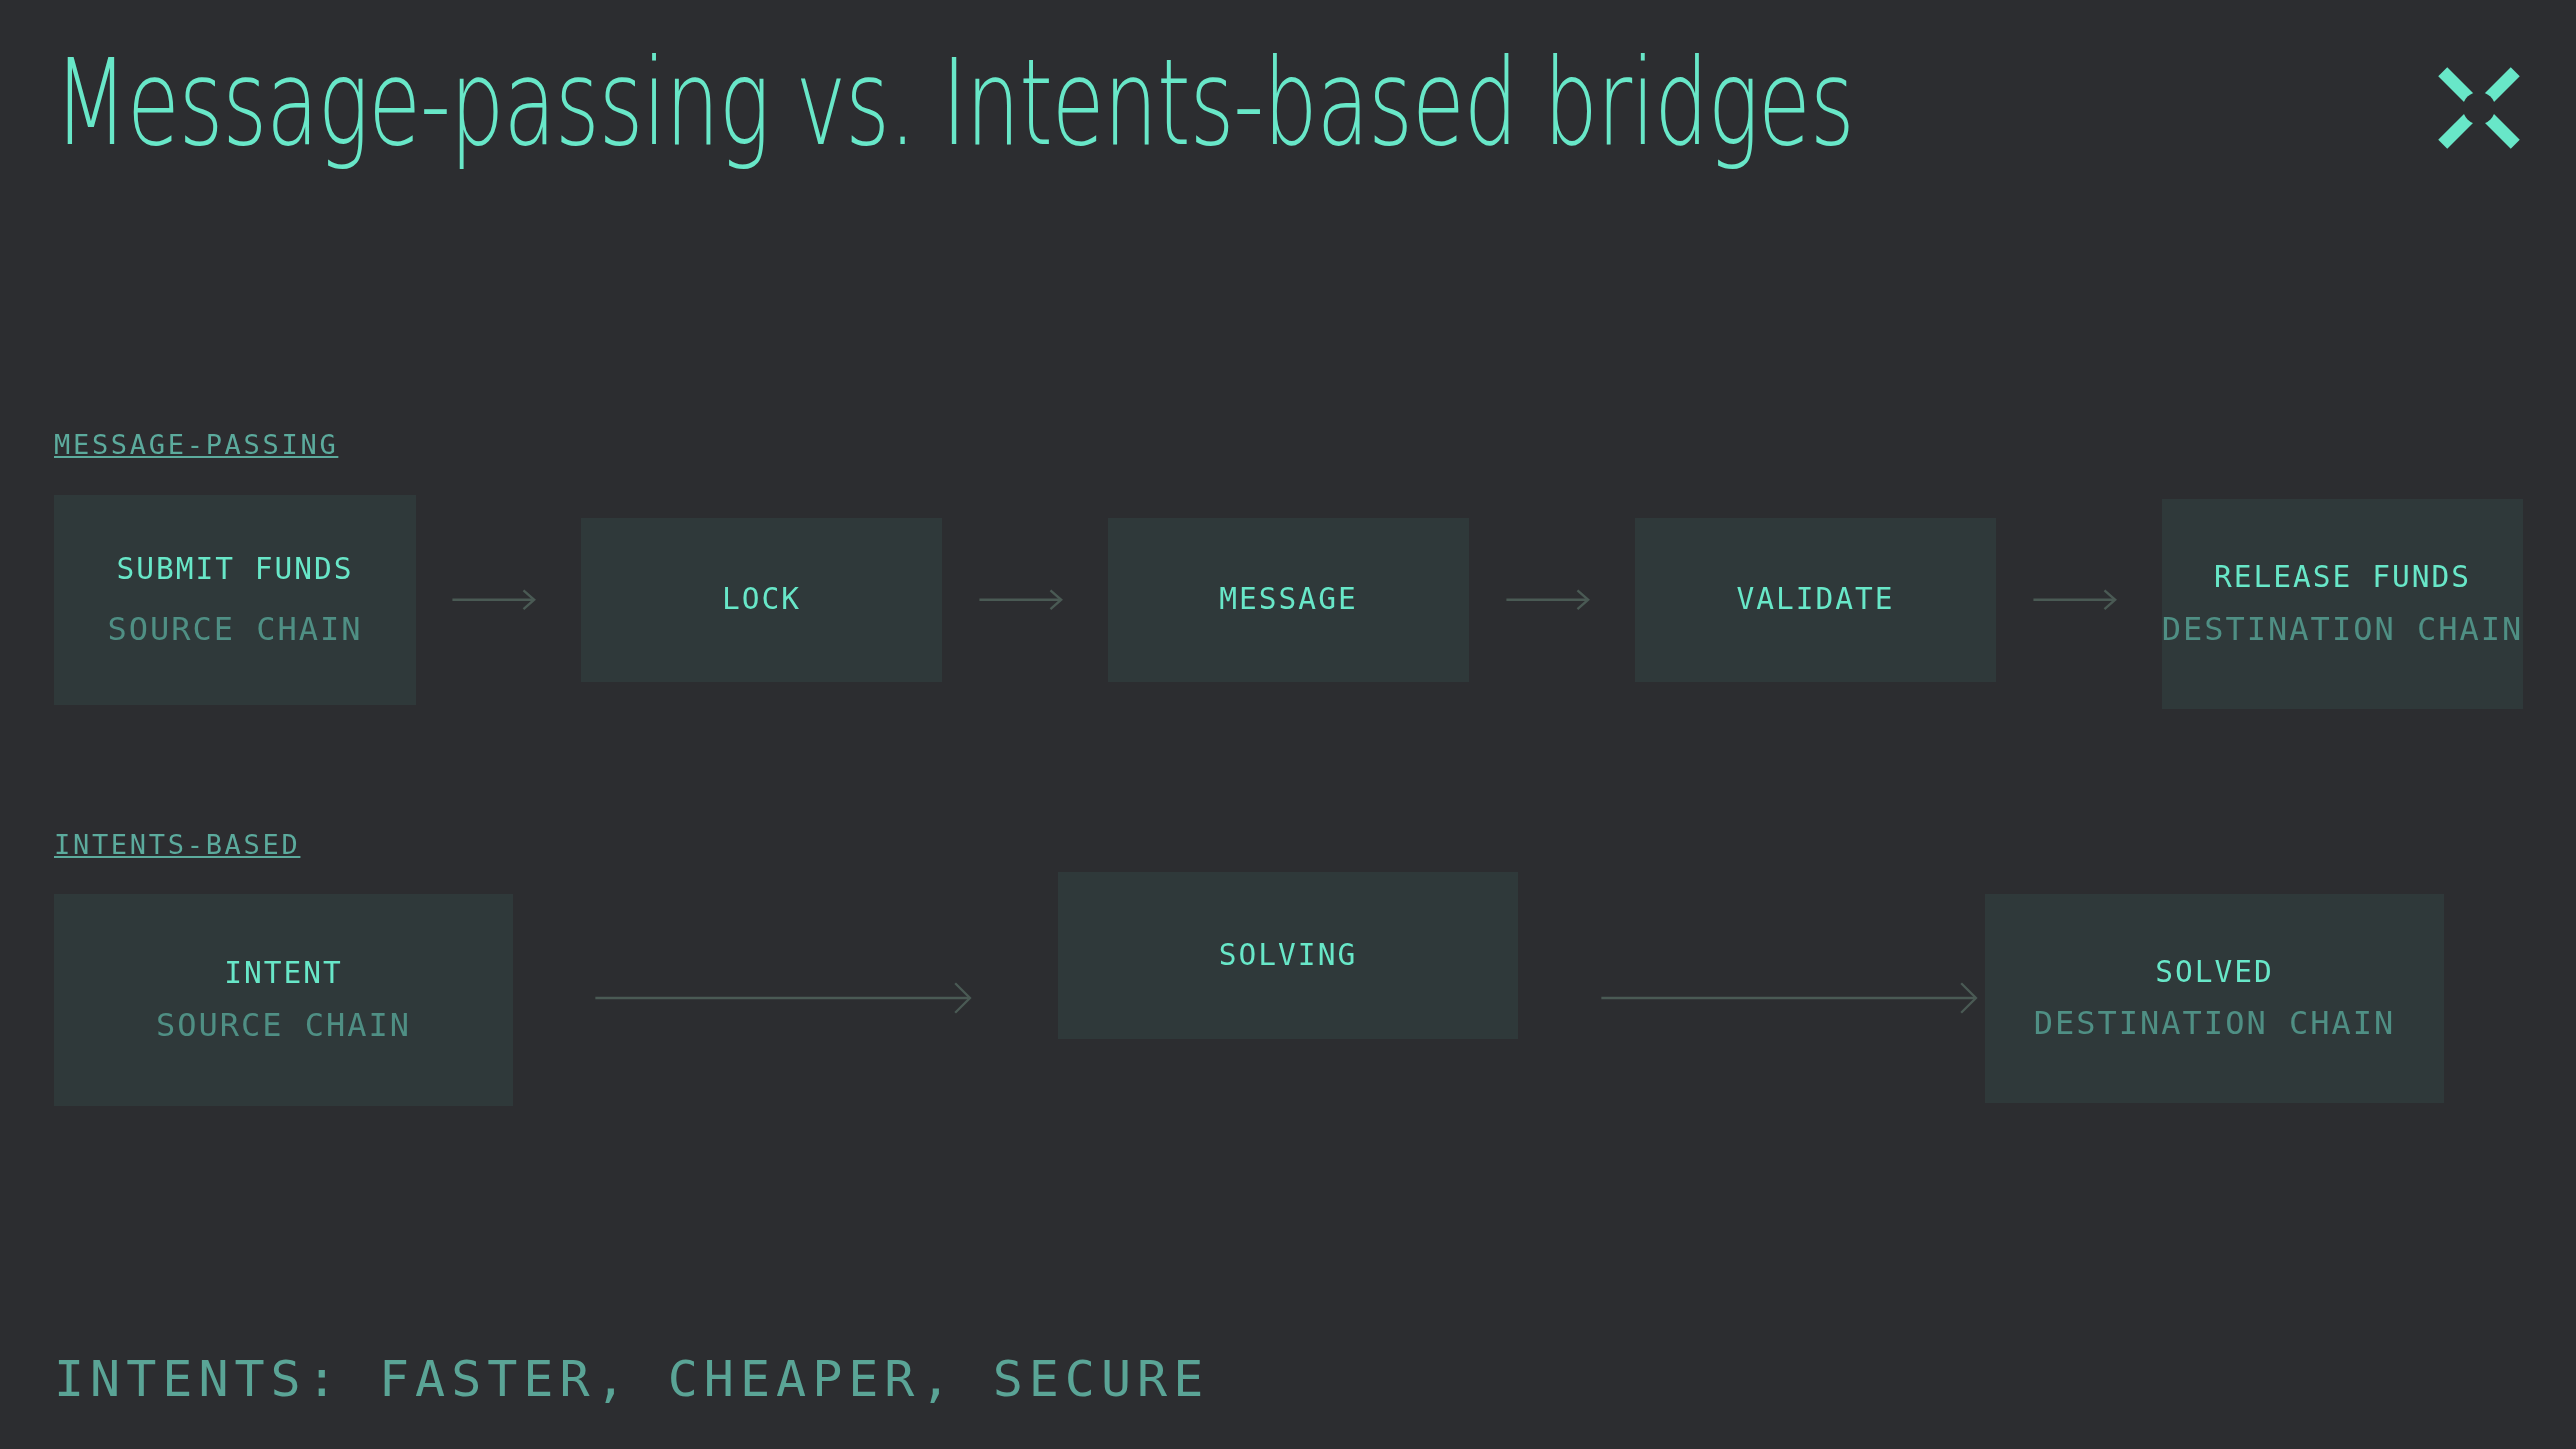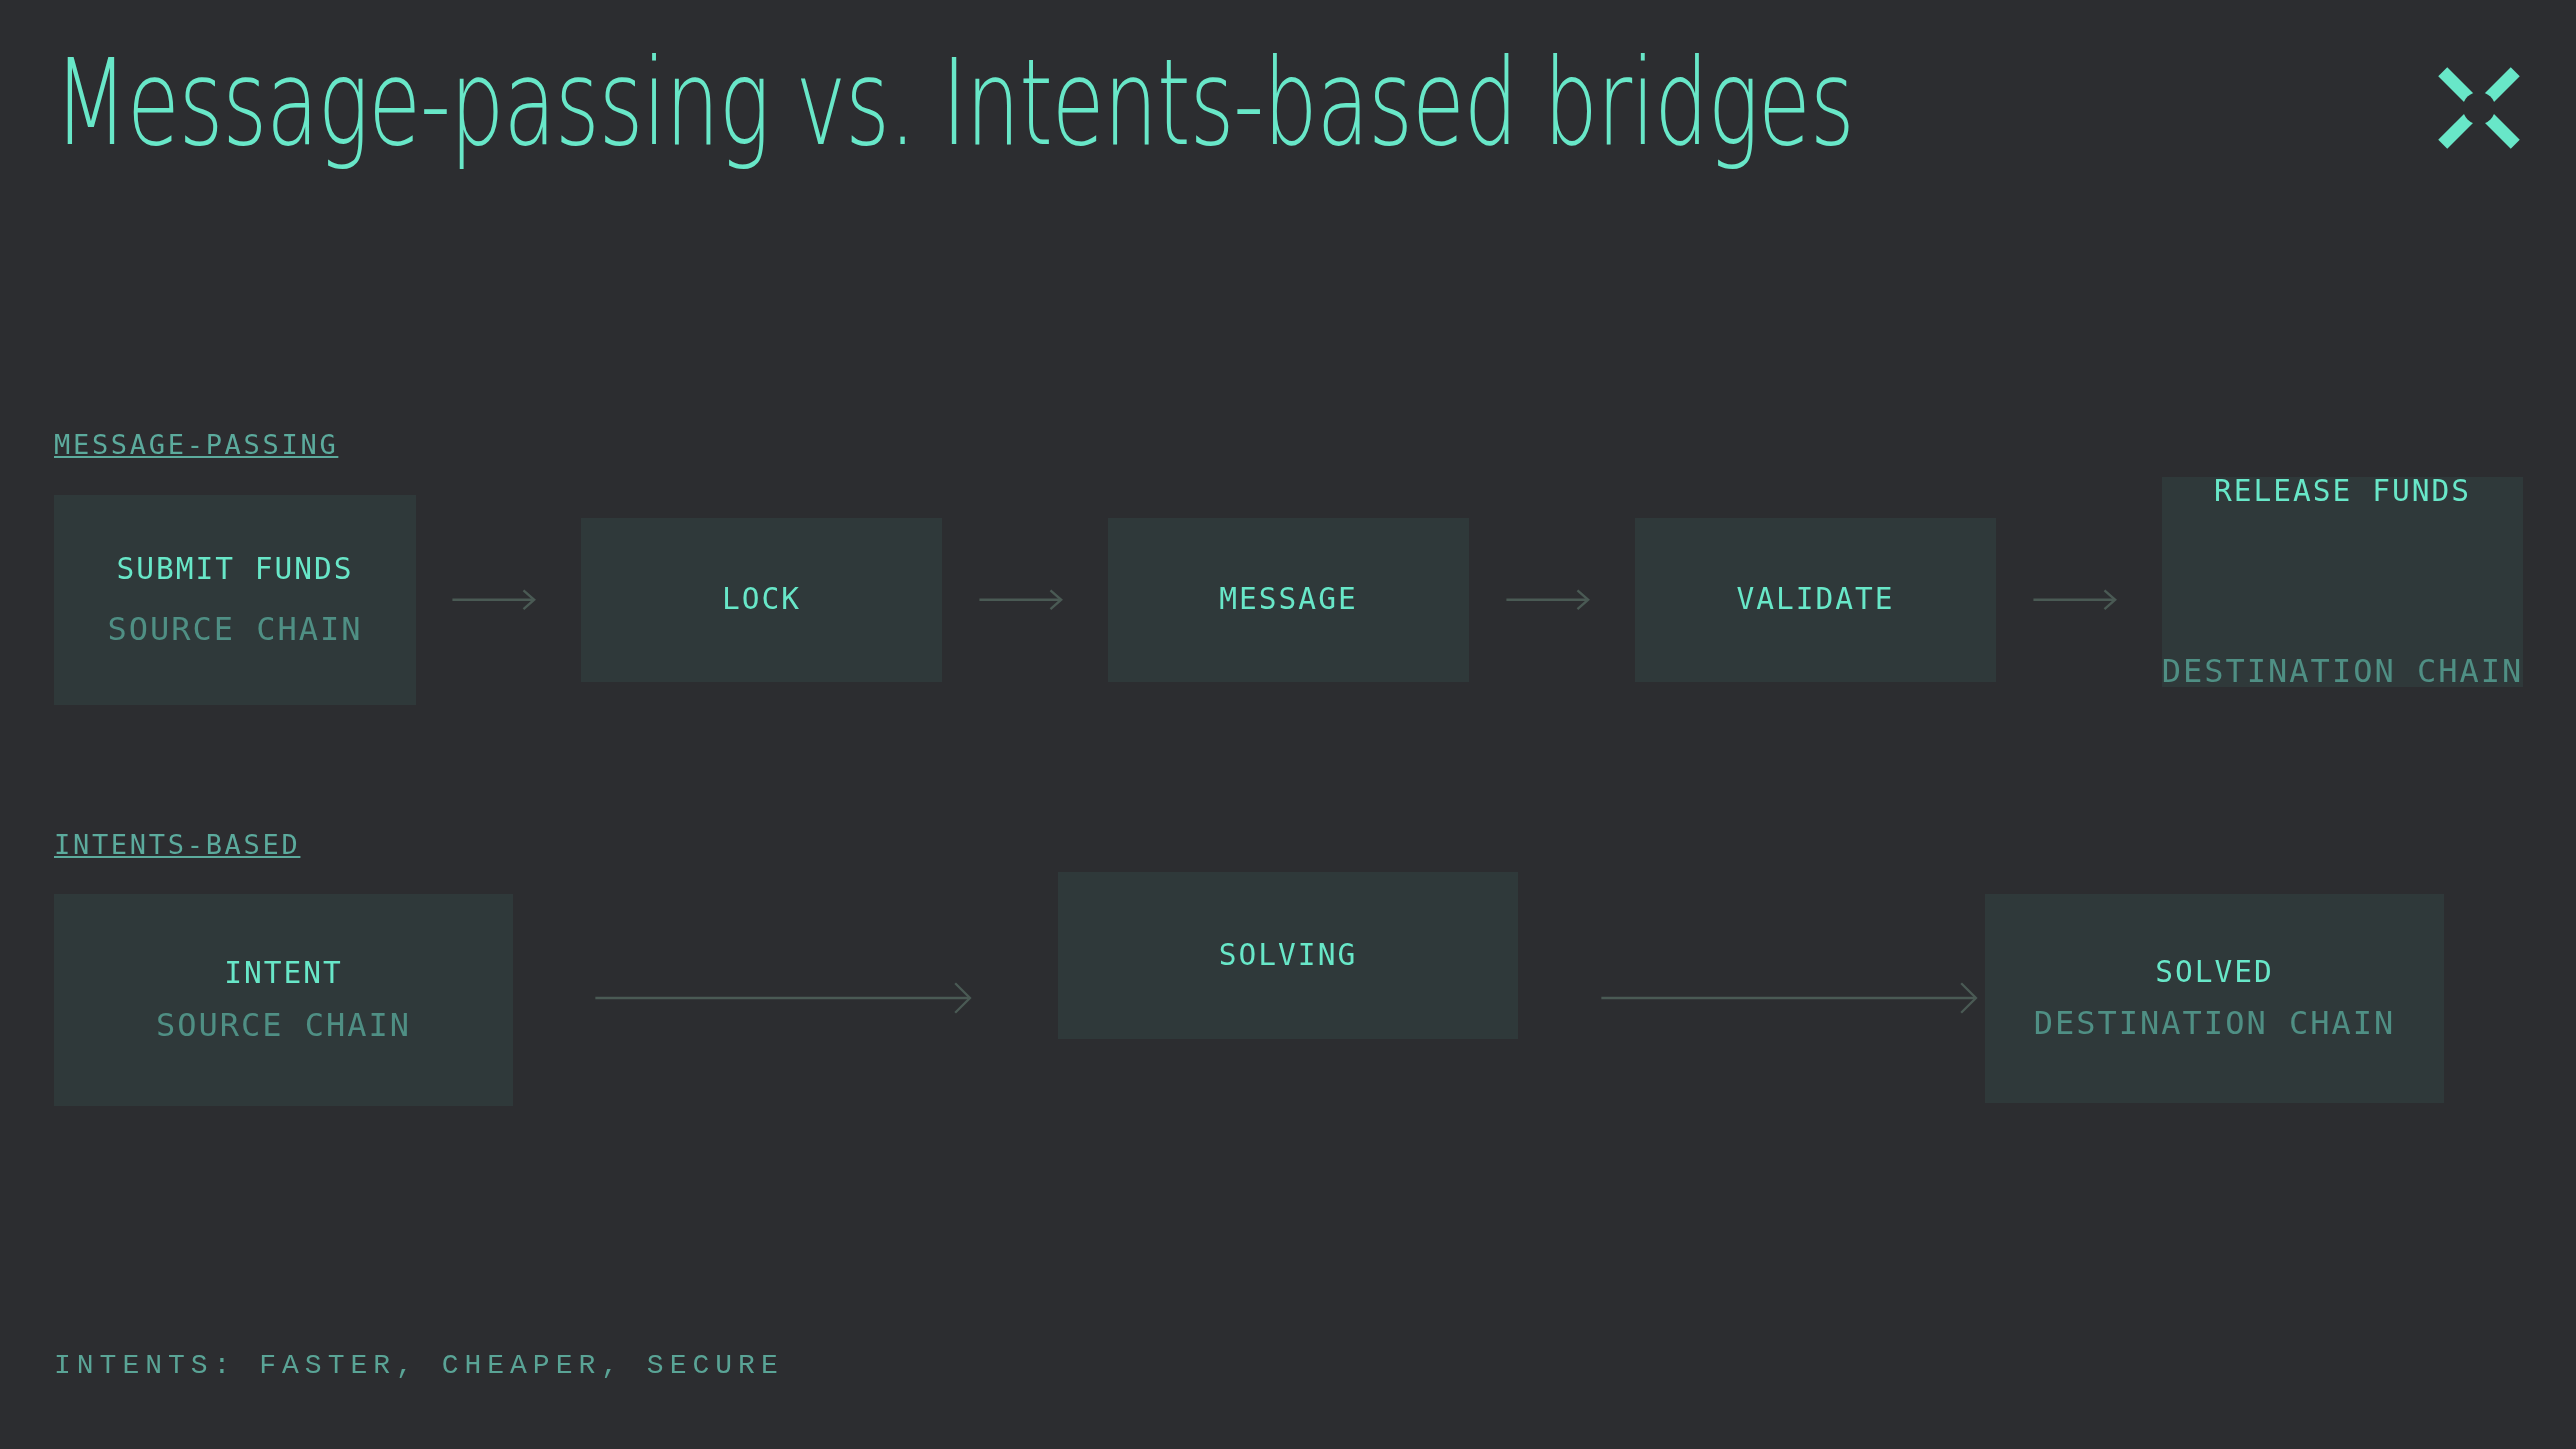--- a/index.html
+++ b/index.html
@@ -50,24 +50,23 @@
     font-size:32px;letter-spacing:2px;
     color:var(--teal-sub,#4f8f84);
     white-space:nowrap;line-height:1;
     margin-top:20px;
   }
 
   .arrow{position:absolute;color:var(--arrow,#4a5a54);}
 
   .tagline{
     position:absolute;left:54px;top:1350px;
-    font-size:28px;letter-spacing:6px;
+    font-size:50px;letter-spacing:6px;
     color:var(--teal-tagline,#5aa496);
     white-space:nowrap;
-    font-family:Liberation Mono, monospace;
   }
 </style>
 </head>
 <body>
 
 <div class="stage">
 
   <div class="page-title">Message-passing vs. Intents-based bridges</div>
 
   <svg class="logo" viewBox="0 0 134 134">
@@ -108,21 +107,21 @@
 
   <div class="box" style="left:1635px;top:518px;width:361px;height:164px;">
     <div class="main">VALIDATE</div>
   </div>
 
   <svg class="arrow" style="left:2032px;top:585px;" width="94" height="29.5" viewBox="0 0 140 44">
     <line x1="2" y1="22" x2="122" y2="22" stroke="currentColor" stroke-width="3.5"></line>
     <polyline points="108,8 124,22 108,36" fill="none" stroke="currentColor" stroke-width="3.5"></polyline>
   </svg>
 
-  <div class="box" style="left:2162px;top:477px;width:361px;height:210px;justify-content:space-between;">
+  <div class="box" style="left:2162px;top:499px;width:361px;height:210px;">
     <div class="main">RELEASE FUNDS</div>
     <div class="sub">DESTINATION CHAIN</div>
   </div>
 
   <div class="section-label row2">INTENTS-BASED</div>
 
   <div class="box" style="left:54px;top:894px;width:459px;height:212px;">
     <div class="main">INTENT</div>
     <div class="sub">SOURCE CHAIN</div>
   </div>

